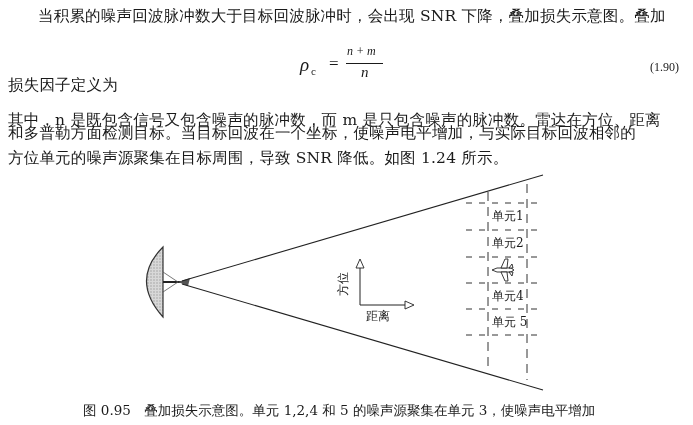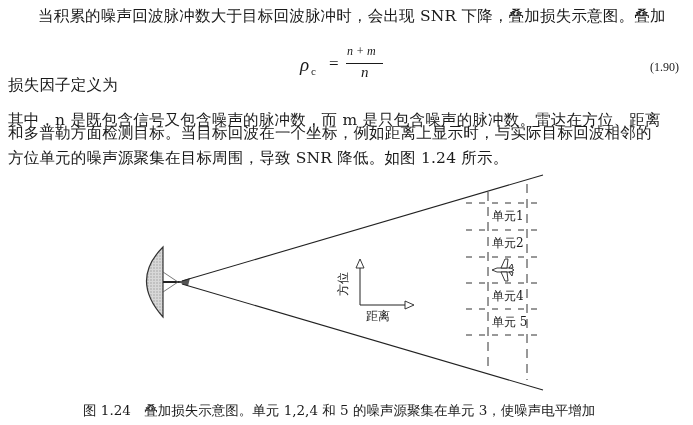--- a/index.html
+++ b/index.html
@@ -22,21 +22,21 @@
   <span class="eq" style="left:300px; top:54px; font-size:19px;">ρ</span>
   <span class="eq" style="left:311px; top:65px; font-size:11px; font-style:normal;">c</span>
   <span class="eq" style="left:329px; top:54px; font-style:normal;">=</span>
   <span class="eq" style="left:347px; top:44px; font-size:12px;">n + m</span>
   <div style="position:absolute; left:346px; top:63px; width:37px; border-top:1px solid #1a1a1a;"></div>
   <span class="eq" style="left:361px; top:64px; font-size:15px;">n</span>
 </div>
 <div class="eqnum">(1.90)</div>
 
 <div class="line" style="top:110px; left:8px;">其中，n 是既包含信号又包含噪声的脉冲数，而 m 是只包含噪声的脉冲数。雷达在方位、距离</div>
-<div class="line" style="top:123px; left:8px;">和多普勒方面检测目标。当目标回波在一个坐标，例如距离上显示时，与实际目标回波相邻的</div>
+<div class="line" style="top:123px; left:8px;">和多普勒方面检测目标。当目标回波在一个坐标，使噪声电平增加，与实际目标回波相邻的</div>
 <div class="line" style="top:148px; left:8px;">方位单元的噪声源聚集在目标周围，导致 SNR 降低。如图 1.24 所示。</div>
 
 <svg width="693" height="425">
   <defs>
     <pattern id="dots" width="3" height="3" patternUnits="userSpaceOnUse">
       <rect width="3" height="3" fill="#d8d8d8"></rect>
       <circle cx="1" cy="1" r="0.7" fill="#9a9a9a"></circle>
     </pattern>
   </defs>
 
@@ -78,13 +78,13 @@
 
   <g transform="translate(503,270)" fill="#fff" stroke="#222" stroke-width="0.9">
     <path d="M-11,0 L-6,-2 L8,-2 L11,0 L8,2 L-6,2 Z"></path>
     <path d="M-2,-2 L2,-11 L5,-11 L4,-2 Z"></path>
     <path d="M-2,2 L2,11 L5,11 L4,2 Z"></path>
     <path d="M6,-2 L9,-6 L10,-2 Z"></path>
     <path d="M6,2 L9,6 L10,2 Z"></path>
   </g>
 </svg>
 
-<div class="caption">图 1.24　叠加损失示意图。单元 1,2,4 和 5 的噪声源聚集在单元 3，使噪声电平增加</div>
+<div class="caption">图 0.95　叠加损失示意图。单元 1,2,4 和 5 的噪声源聚集在单元 3，使噪声电平增加</div>
 
 </body></html>

